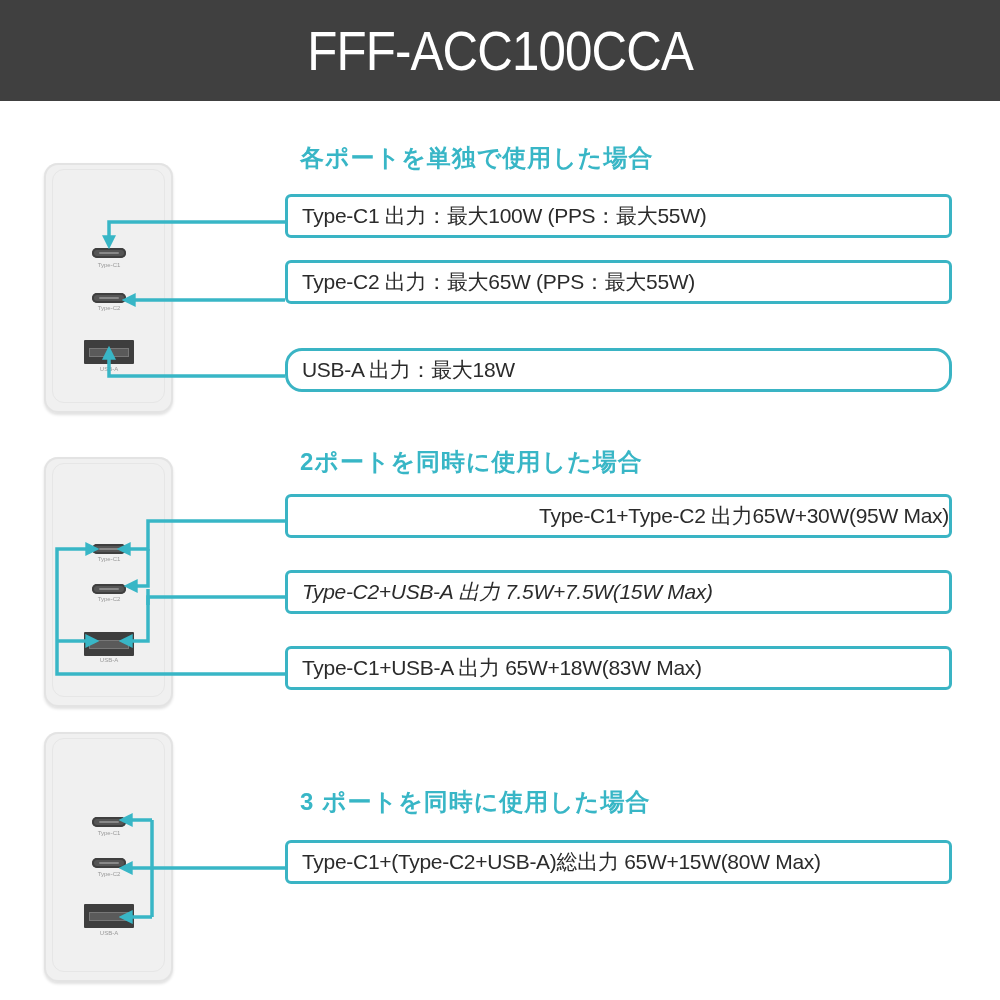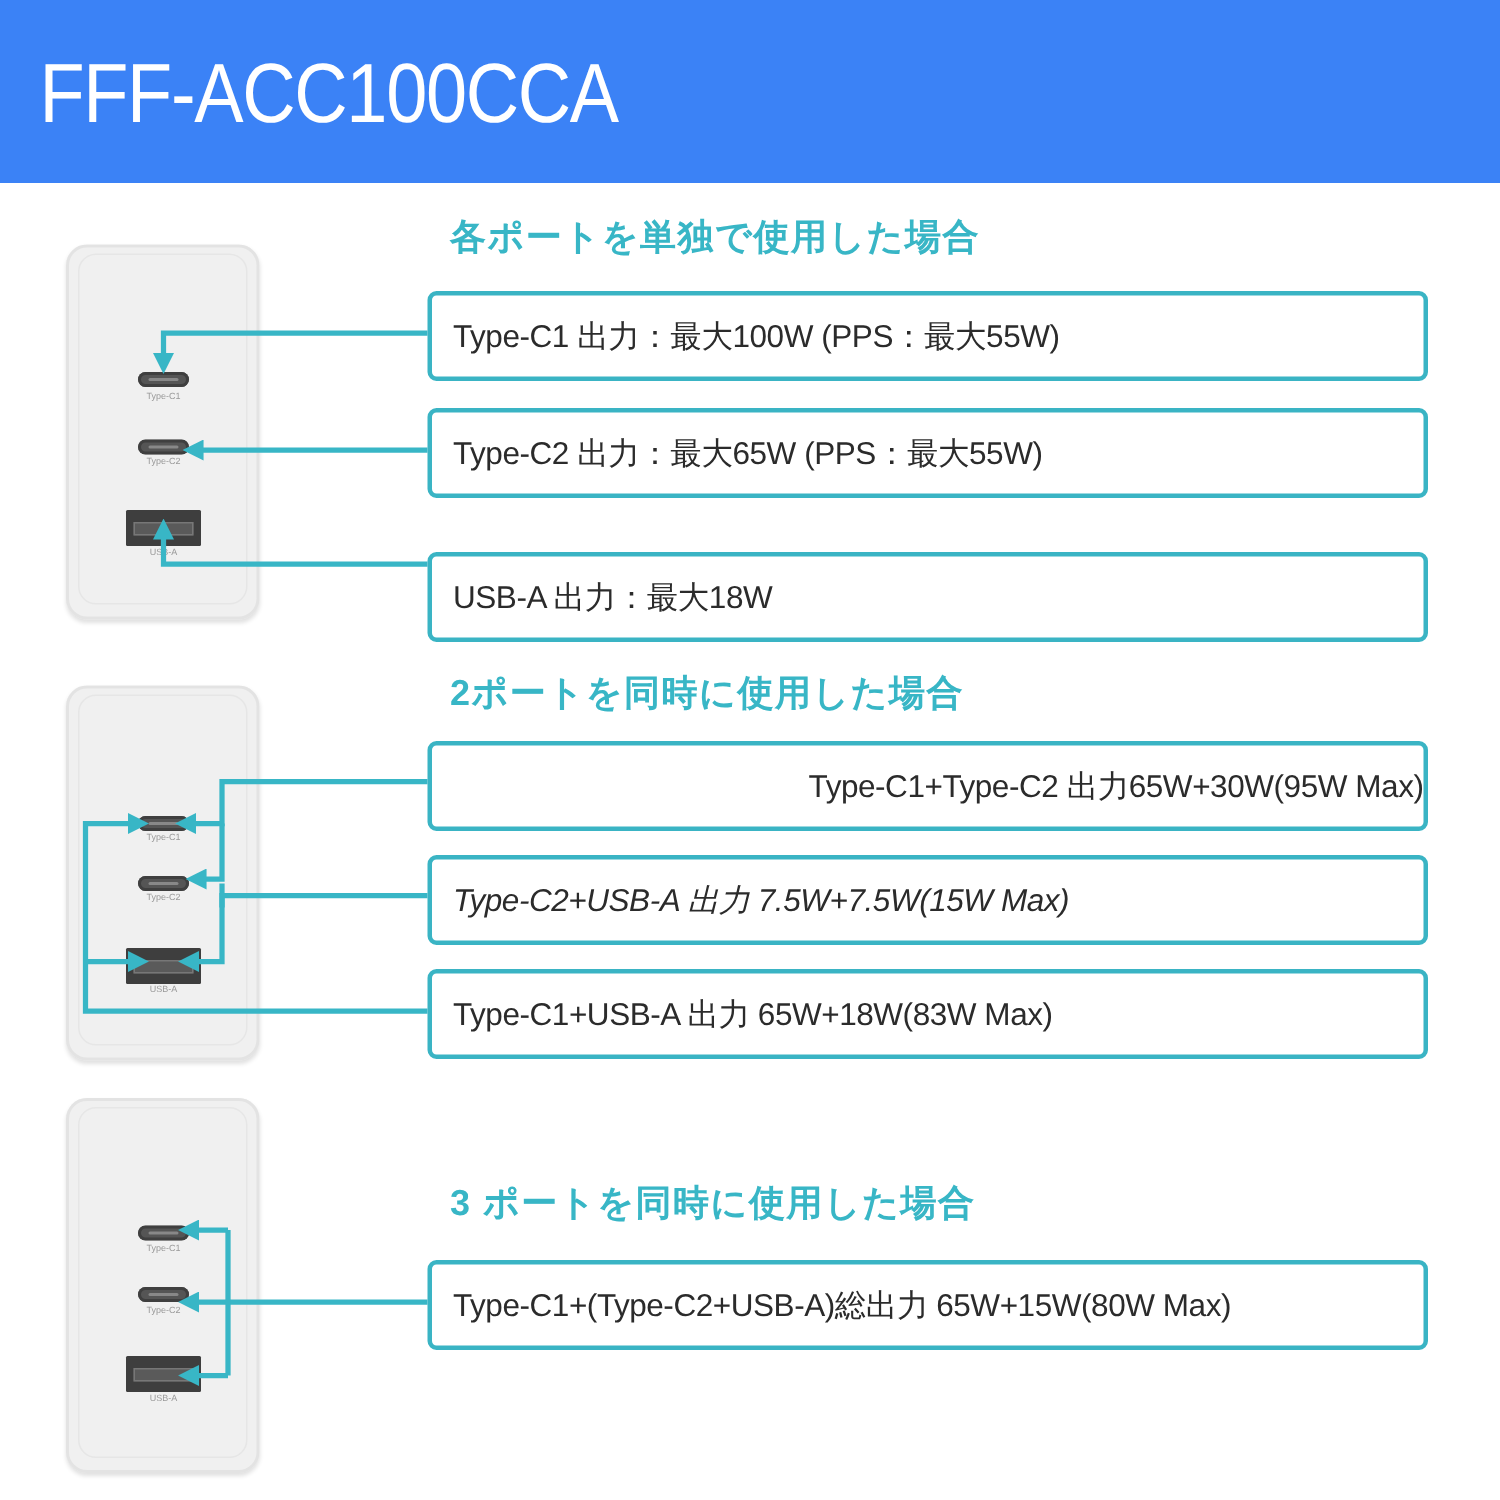--- a/index.html
+++ b/index.html
@@ -1,24 +1,24 @@
 <!DOCTYPE html>
 <html><head>
 <meta charset="utf-8">
 <style>
   html, body { margin:0; padding:0; }
   body { width:1000px; height:1000px; background:#ffffff; position:relative; overflow:hidden;
          font-family:"Liberation Sans","DejaVu Sans",sans-serif; }
-  .header { position:absolute; left:0; top:0; width:1000px; height:122px; background:#3b82f6;
-            display:flex; align-items:center; }
+  .header { position:absolute; left:0; top:0; width:1000px; height:101px; background:#404040;
+            display:flex; align-items:center; justify-content:center; }
   .header-title { color:#ffffff; font-size:56px; font-family:"Liberation Sans Narrow","Liberation Sans",sans-serif;
                   letter-spacing:-1px; transform:scaleX(0.88); }
   .section-title { position:absolute; left:300px; color:#38b6c6; font-weight:bold; font-size:24px;
                    letter-spacing:1px; white-space:nowrap; }
-  .spec-box { position:absolute; left:285px; width:667px; height:60px; border:3.5px solid #3ab4c4;
+  .spec-box { position:absolute; left:285px; width:667px; height:44px; border:3.5px solid #3ab4c4;
               border-radius:6px; box-sizing:border-box; background:#fff; display:flex; align-items:center;
               padding-left:14px; }
   .spec-text { font-size:21px; color:#2b2b2b; white-space:nowrap; letter-spacing:-0.3px; }
   .charger { position:absolute; left:44px; width:129px; height:250px; }
   .charger-body { position:absolute; inset:0; background:#f0f0f0; border-radius:14px;
                   box-shadow: inset 0 0 0 2px #e3e3e3, 0 2px 3px rgba(0,0,0,0.12); }
   .charger-inner { position:absolute; left:8px; top:6px; right:8px; bottom:10px; border:1px solid #e6e6e6;
                    border-radius:12px; }
   .port-c { position:absolute; width:34px; height:10px; background:#555; border-radius:6px;
             box-shadow: inset 0 0 0 2px #3f3f3f; }
@@ -32,24 +32,24 @@
 <body>
 
 <div class="header">
   <span class="header-title">FFF-ACC100CCA</span>
 </div>
 
 <div class="section-title" style="top:142px;">各ポートを単独で使用した場合</div>
 <div class="spec-box" style="top:194px;">
   <span class="spec-text">Type-C1 出力：最大100W (PPS：最大55W)</span>
 </div>
-<div class="spec-box" style="top:272px;">
+<div class="spec-box" style="top:260px;">
   <span class="spec-text">Type-C2 出力：最大65W (PPS：最大55W)</span>
 </div>
-<div class="spec-box" style="top:368px;">
+<div class="spec-box" style="top:348px;border-radius:17px;">
   <span class="spec-text">USB-A 出力：最大18W</span>
 </div>
 
 <div class="charger" style="top:163px;">
   <div class="charger-body"></div>
   <div class="charger-inner"></div>
   <div class="port-c" style="left:48px;top:85px;"></div>
   <div class="port-label" style="left:40px;top:99px;">Type-C1</div>
   <div class="port-c" style="left:48px;top:130px;"></div>
   <div class="port-label" style="left:40px;top:142px;">Type-C2</div>

